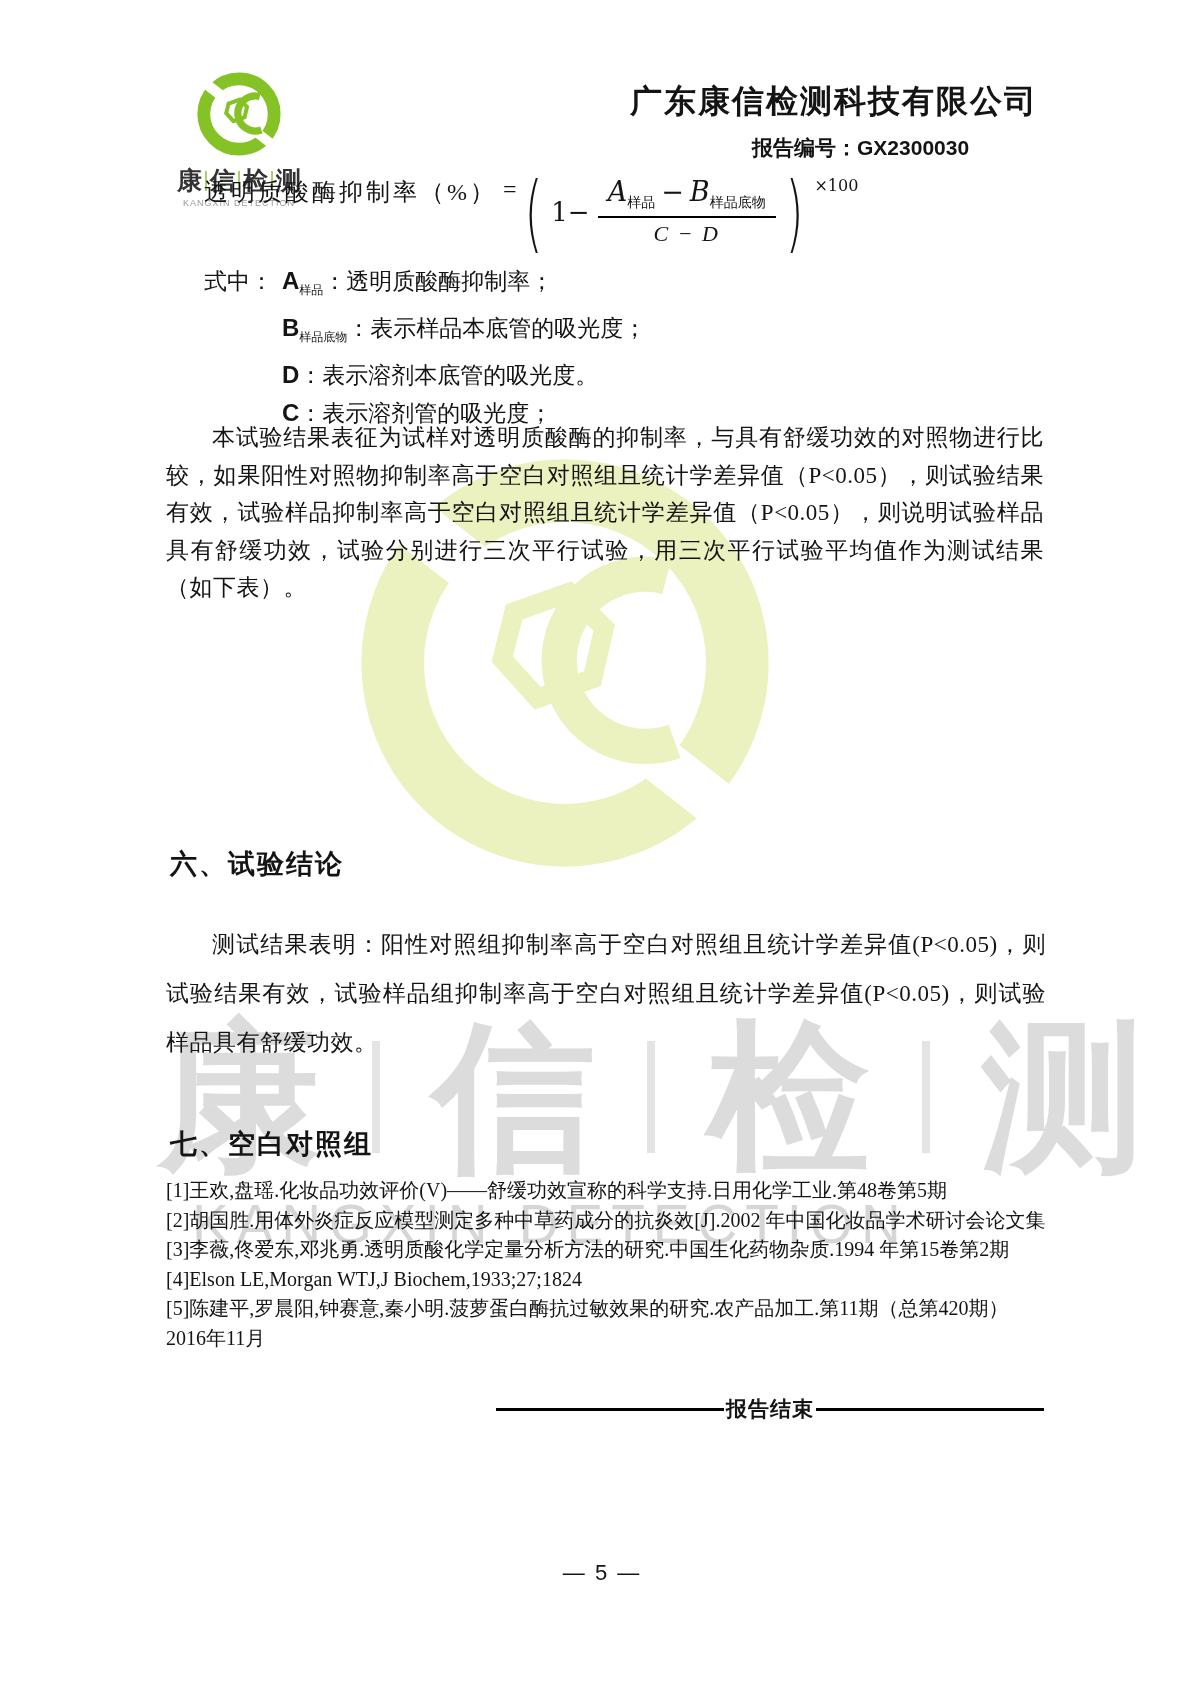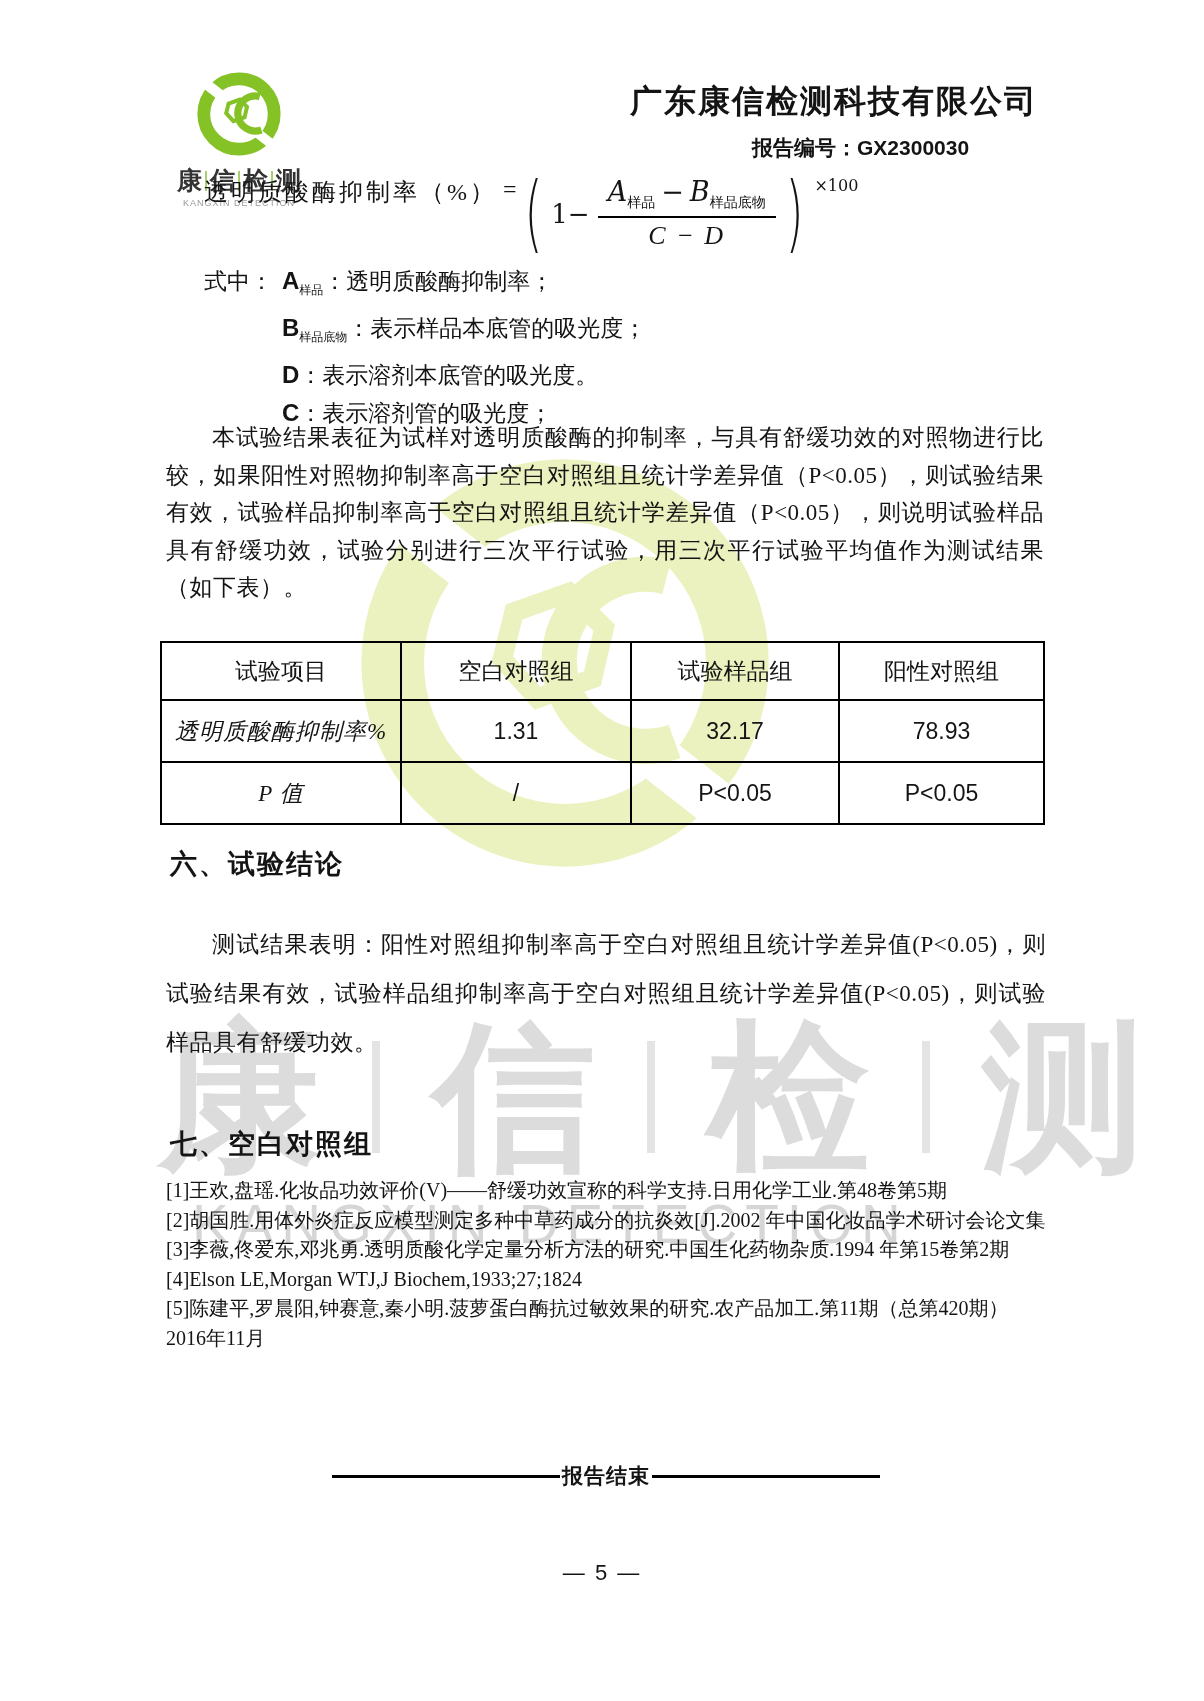--- a/index.html
+++ b/index.html
@@ -45,21 +45,21 @@
     font-weight:700;font-size:21px;}
 
   
   .formula{left:204px;top:176px;display:flex;align-items:flex-start;font-size:24px;}
   .formula .lhs{letter-spacing:3px;margin-right:6px;}
   .paren{font-family:"DejaVu Sans", sans-serif;font-weight:200;font-size:84px;line-height:0.9;transform:scaleX(.55);}
   .expr{display:flex;align-items:center;margin:0 2px;}
   .one{font-family:"DejaVu Serif", serif;font-size:26px;margin-right:8px;}
   .frac{display:inline-flex;flex-direction:column;text-align:center;vertical-align:middle;}
   .frac .num{border-bottom:2px solid #000;padding:0 10px 4px 10px;}
-  .frac .den{padding-top:3px;font-style:italic;font-size:26px;letter-spacing:2px;}
+  .frac .den{padding-top:3px;font-style:italic;font-size:22px;letter-spacing:2px;}
   .sym{font-style:italic;font-family:"DejaVu Serif", serif;font-size:27px;}
   .sub{font-size:14px;font-style:normal;vertical-align:-6px;}
   .mult{font-size:16px;margin-left:4px;font-family:"DejaVu Serif", serif;}
 
   
   .where{left:204px;top:262px;font-size:23px;line-height:37px;}
   .where .row{display:flex;align-items:baseline;}
   .where .prefix{width:78px;}
   .where .indent{margin-left:78px;}
   .where .wsym{font-family:"Liberation Sans", sans-serif;font-weight:700;font-size:24px;}
@@ -80,21 +80,21 @@
 
   .sec-heading{font-size:27px;font-weight:700;letter-spacing:2px;}
   .sec6-h{left:170px;top:846px;}
   .concl{left:166px;top:920px;width:880px;font-size:23px;line-height:49px;
     text-align:justify;text-indent:2em;letter-spacing:.5px;}
   .sec7-h{left:170px;top:1126px;}
   .refs{left:166px;top:1176px;width:884px;font-size:20px;line-height:29.5px;}
   .refs .ref{margin:0;}
 
   
-  .endline{left:168px;top:1462px;width:876px;display:flex;align-items:center;justify-content:center;}
+  .endline{left:168px;top:1395px;width:876px;display:flex;align-items:center;justify-content:flex-end;}
   .endline .rule{height:3px;background:#000;width:228px;}
   .endline .end-text{font-size:21px;font-weight:700;letter-spacing:1px;margin:0 2px;}
   .pageno{left:0;top:1560px;width:1204px;text-align:center;
     font-family:"Liberation Sans", sans-serif;font-size:22px;letter-spacing:2px;}
 </style>
 </head>
 <body>
 
 <div class="page">
 
@@ -178,42 +178,20 @@
     <div class="row">
       <span class="indent"><span class="wsym">D</span><span>：表示溶剂本底管的吸光度。</span></span>
     </div>
     <div class="row">
       <span class="indent"><span class="wsym">C</span><span>：表示溶剂管的吸光度；</span></span>
     </div>
   </div>
 
   <div class="layer z1 para1">本试验结果表征为试样对透明质酸酶的抑制率，与具有舒缓功效的对照物进行比较，如果阳性对照物抑制率高于空白对照组且统计学差异值（P&lt;0.05），则试验结果有效，试验样品抑制率高于空白对照组且统计学差异值（P&lt;0.05），则说明试验样品具有舒缓功效，试验分别进行三次平行试验，用三次平行试验平均值作为测试结果（如下表）。</div>
 
-  <table class="layer z1 result-table">
-    <tbody>
-        <tr>
-      <th class="c1">试验项目</th>
-      <th class="c2">空白对照组</th>
-      <th class="c3">试验样品组</th>
-      <th class="c4">阳性对照组</th>
-    </tr>
-    <tr>
-      <td class="row-label">透明质酸酶抑制率%</td>
-      <td class="cell-num">1.31</td>
-      <td class="cell-num">32.17</td>
-      <td class="cell-num">78.93</td>
-    </tr>
-    <tr>
-      <td class="row-label">P 值</td>
-      <td class="cell-num">/</td>
-      <td class="cell-num">P&lt;0.05</td>
-      <td class="cell-num">P&lt;0.05</td>
-    </tr>
-  </tbody>
-    </table>
 
   <div class="layer z1 sec-heading sec6-h">六、试验结论</div>
   <div class="layer z1 concl">测试结果表明：阳性对照组抑制率高于空白对照组且统计学差异值(P&lt;0.05)，则试验结果有效，试验样品组抑制率高于空白对照组且统计学差异值(P&lt;0.05)，则试验样品具有舒缓功效。</div>
 
   <div class="layer z1 sec-heading sec7-h">七、空白对照组</div>
   <div class="layer z1 refs">
     <div class="ref">[1]王欢,盘瑶.化妆品功效评价(V)——舒缓功效宣称的科学支持.日用化学工业.第48卷第5期</div>
     <div class="ref">[2]胡国胜.用体外炎症反应模型测定多种中草药成分的抗炎效[J].2002 年中国化妆品学术研讨会论文集</div>
     <div class="ref">[3]李薇,佟爱东,邓兆勇.透明质酸化学定量分析方法的研究.中国生化药物杂质.1994 年第15卷第2期</div>
     <div class="ref">[4]Elson LE,Morgan WTJ,J Biochem,1933;27;1824</div>

